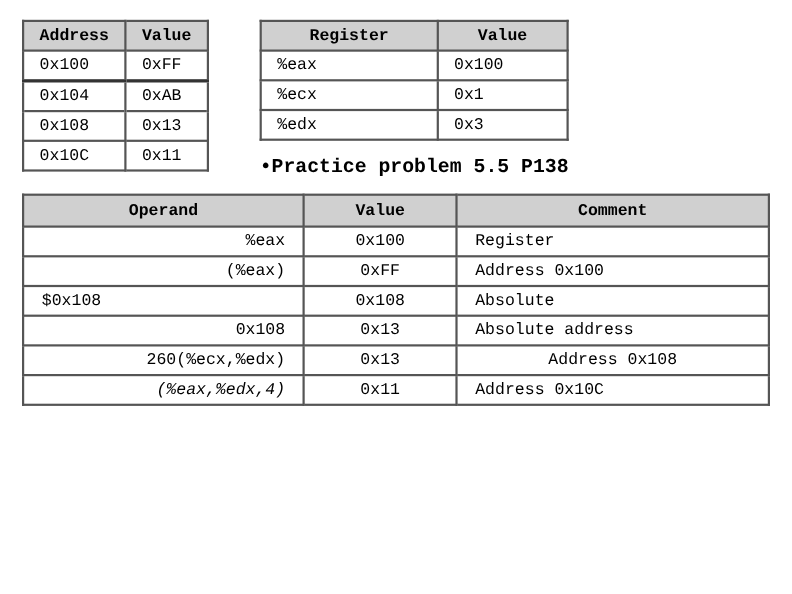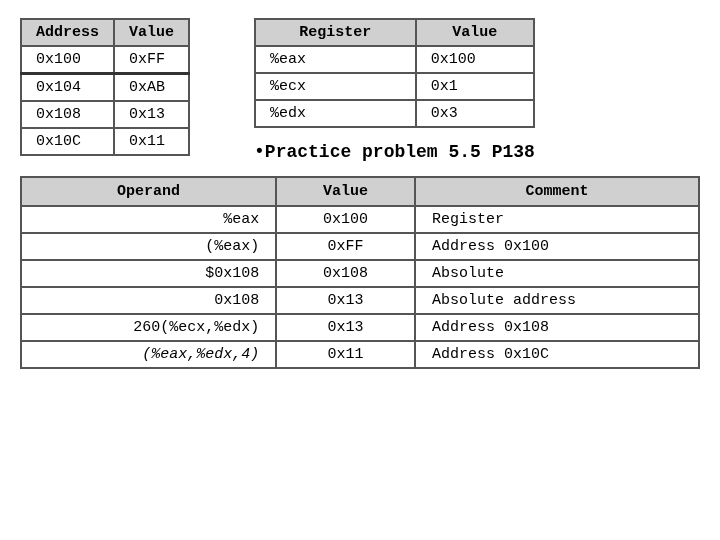--- a/index.html
+++ b/index.html
@@ -16,21 +16,21 @@
     .main-container {
       display: flex;
       flex-direction: column;
       padding: 18px 20px 10px 20px;
       gap: 14px;
     }
 
     .top-section {
       display: flex;
       flex-direction: row;
-      gap: 64px;
+      gap: 46px;
       align-items: flex-start;
     }
 
     
     .addr-table {
       border-collapse: collapse;
       font-size: 15px;
     }
     .addr-table th {
       background: #d0d0d0;
@@ -195,33 +195,33 @@
           <td style="text-align: right;">%eax</td>
           <td style="text-align: center;">0x100</td>
           <td style="text-align: left;">Register</td>
         </tr>
         <tr>
           <td style="text-align: right; margin-left: 48px;">(%eax)</td>
           <td style="text-align: center;">0xFF</td>
           <td style="text-align: left;">Address 0x100</td>
         </tr>
         <tr>
-          <td style="text-align: right;">$0x108</td>
+          <td style="text-align: left;">$0x108</td>
           <td style="text-align: center;">0x108</td>
           <td style="text-align: left;">Absolute</td>
         </tr>
         <tr>
           <td style="text-align: right;">0x108</td>
           <td style="text-align: center;">0x13</td>
           <td style="text-align: left;">Absolute address</td>
         </tr>
         <tr>
           <td style="text-align: right;">260(%ecx,%edx)</td>
           <td style="text-align: center;">0x13</td>
-          <td style="text-align: left; margin-top: 36px;">Address 0x108</td>
+          <td style="text-align: center; margin-top: 36px;">Address 0x108</td>
         </tr>
         <tr>
           <td style="text-align: right; font-style: italic;">(%eax,%edx,4)</td>
           <td style="text-align: center;">0x11</td>
           <td style="text-align: left;">Address 0x10C</td>
         </tr>
       </tbody>
   </table>
 
 </div>

